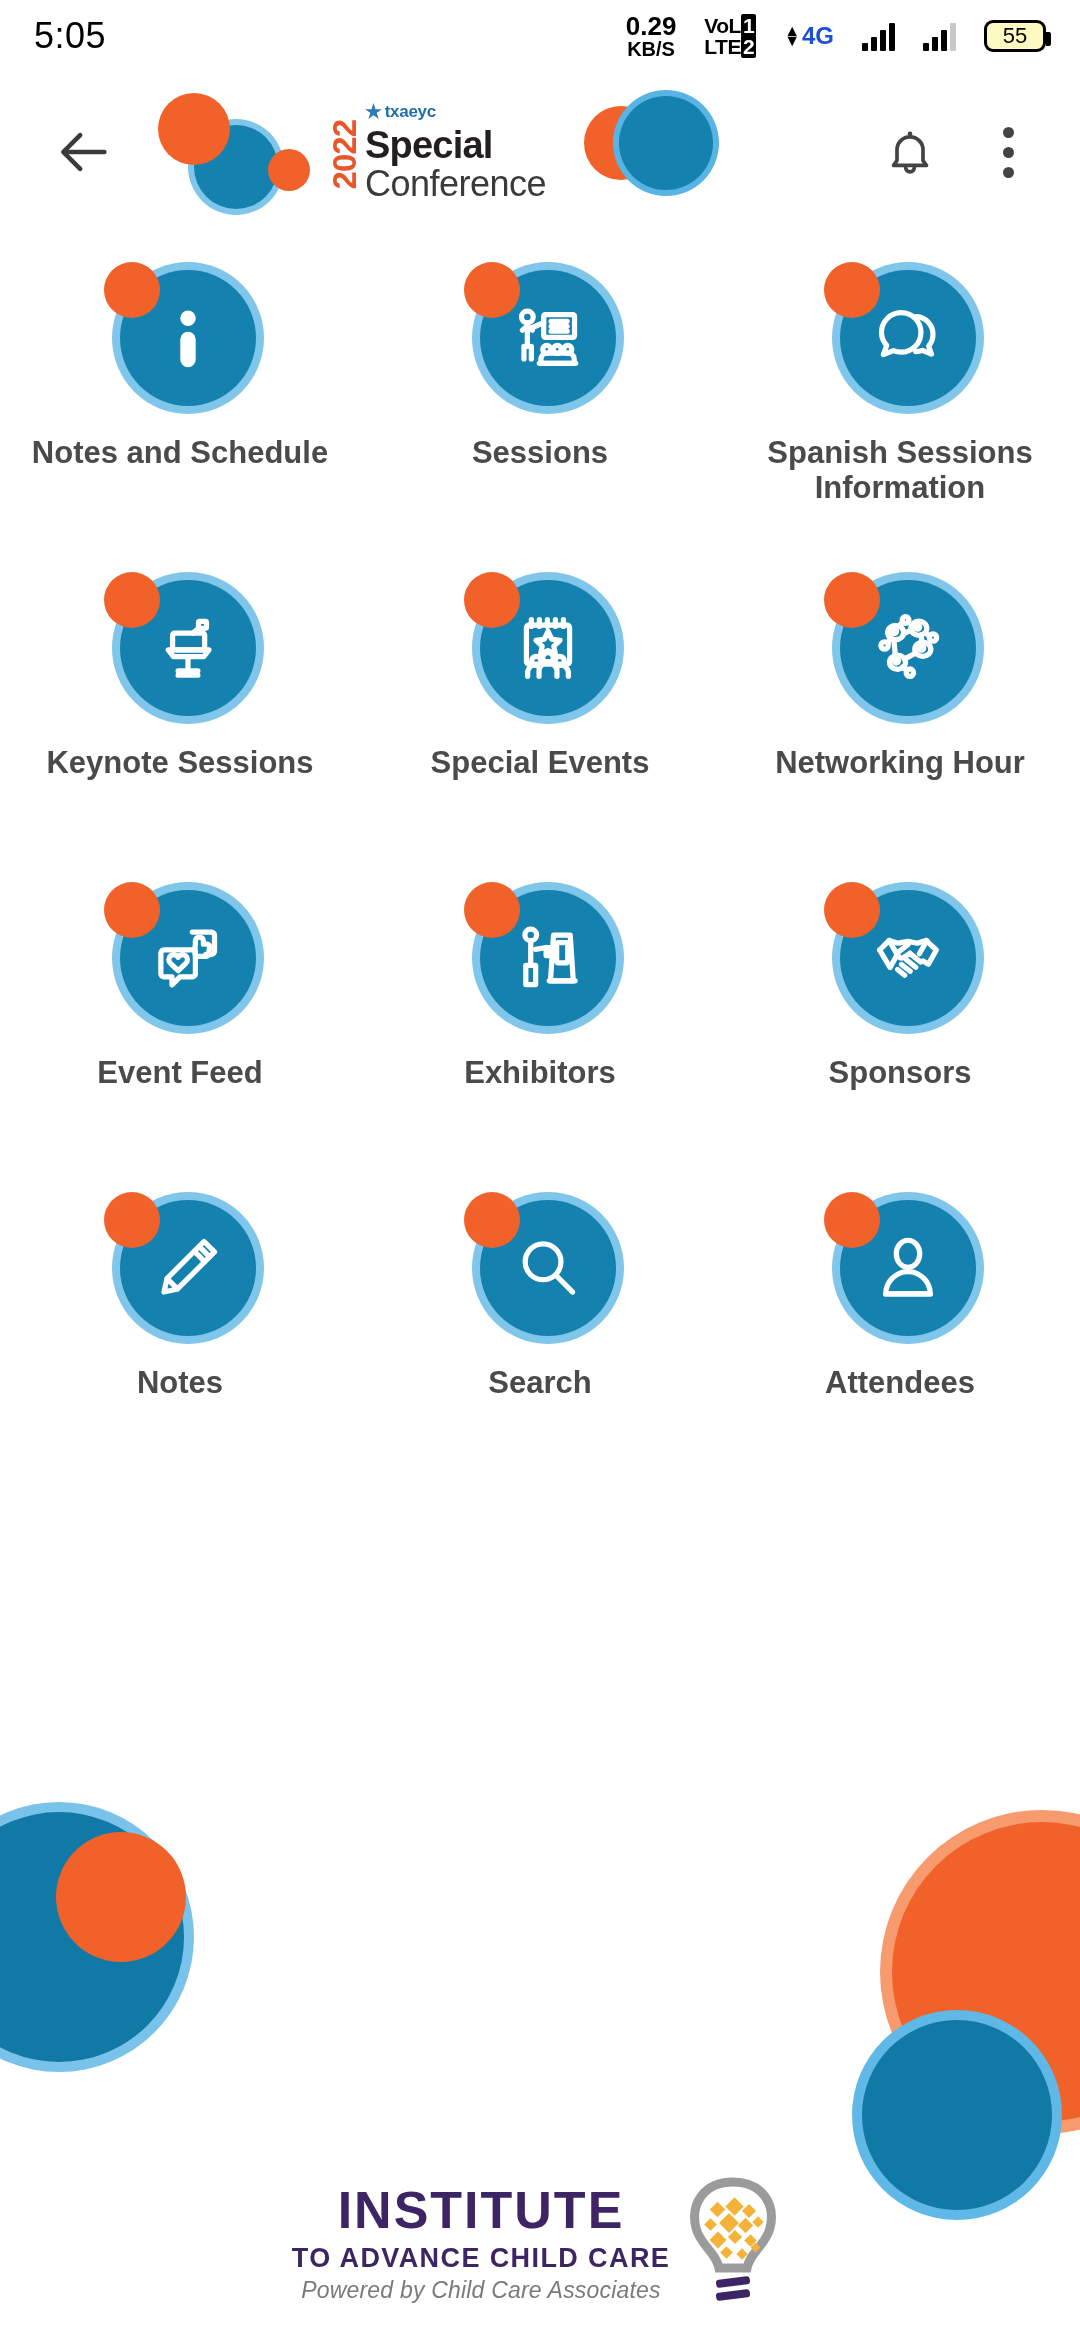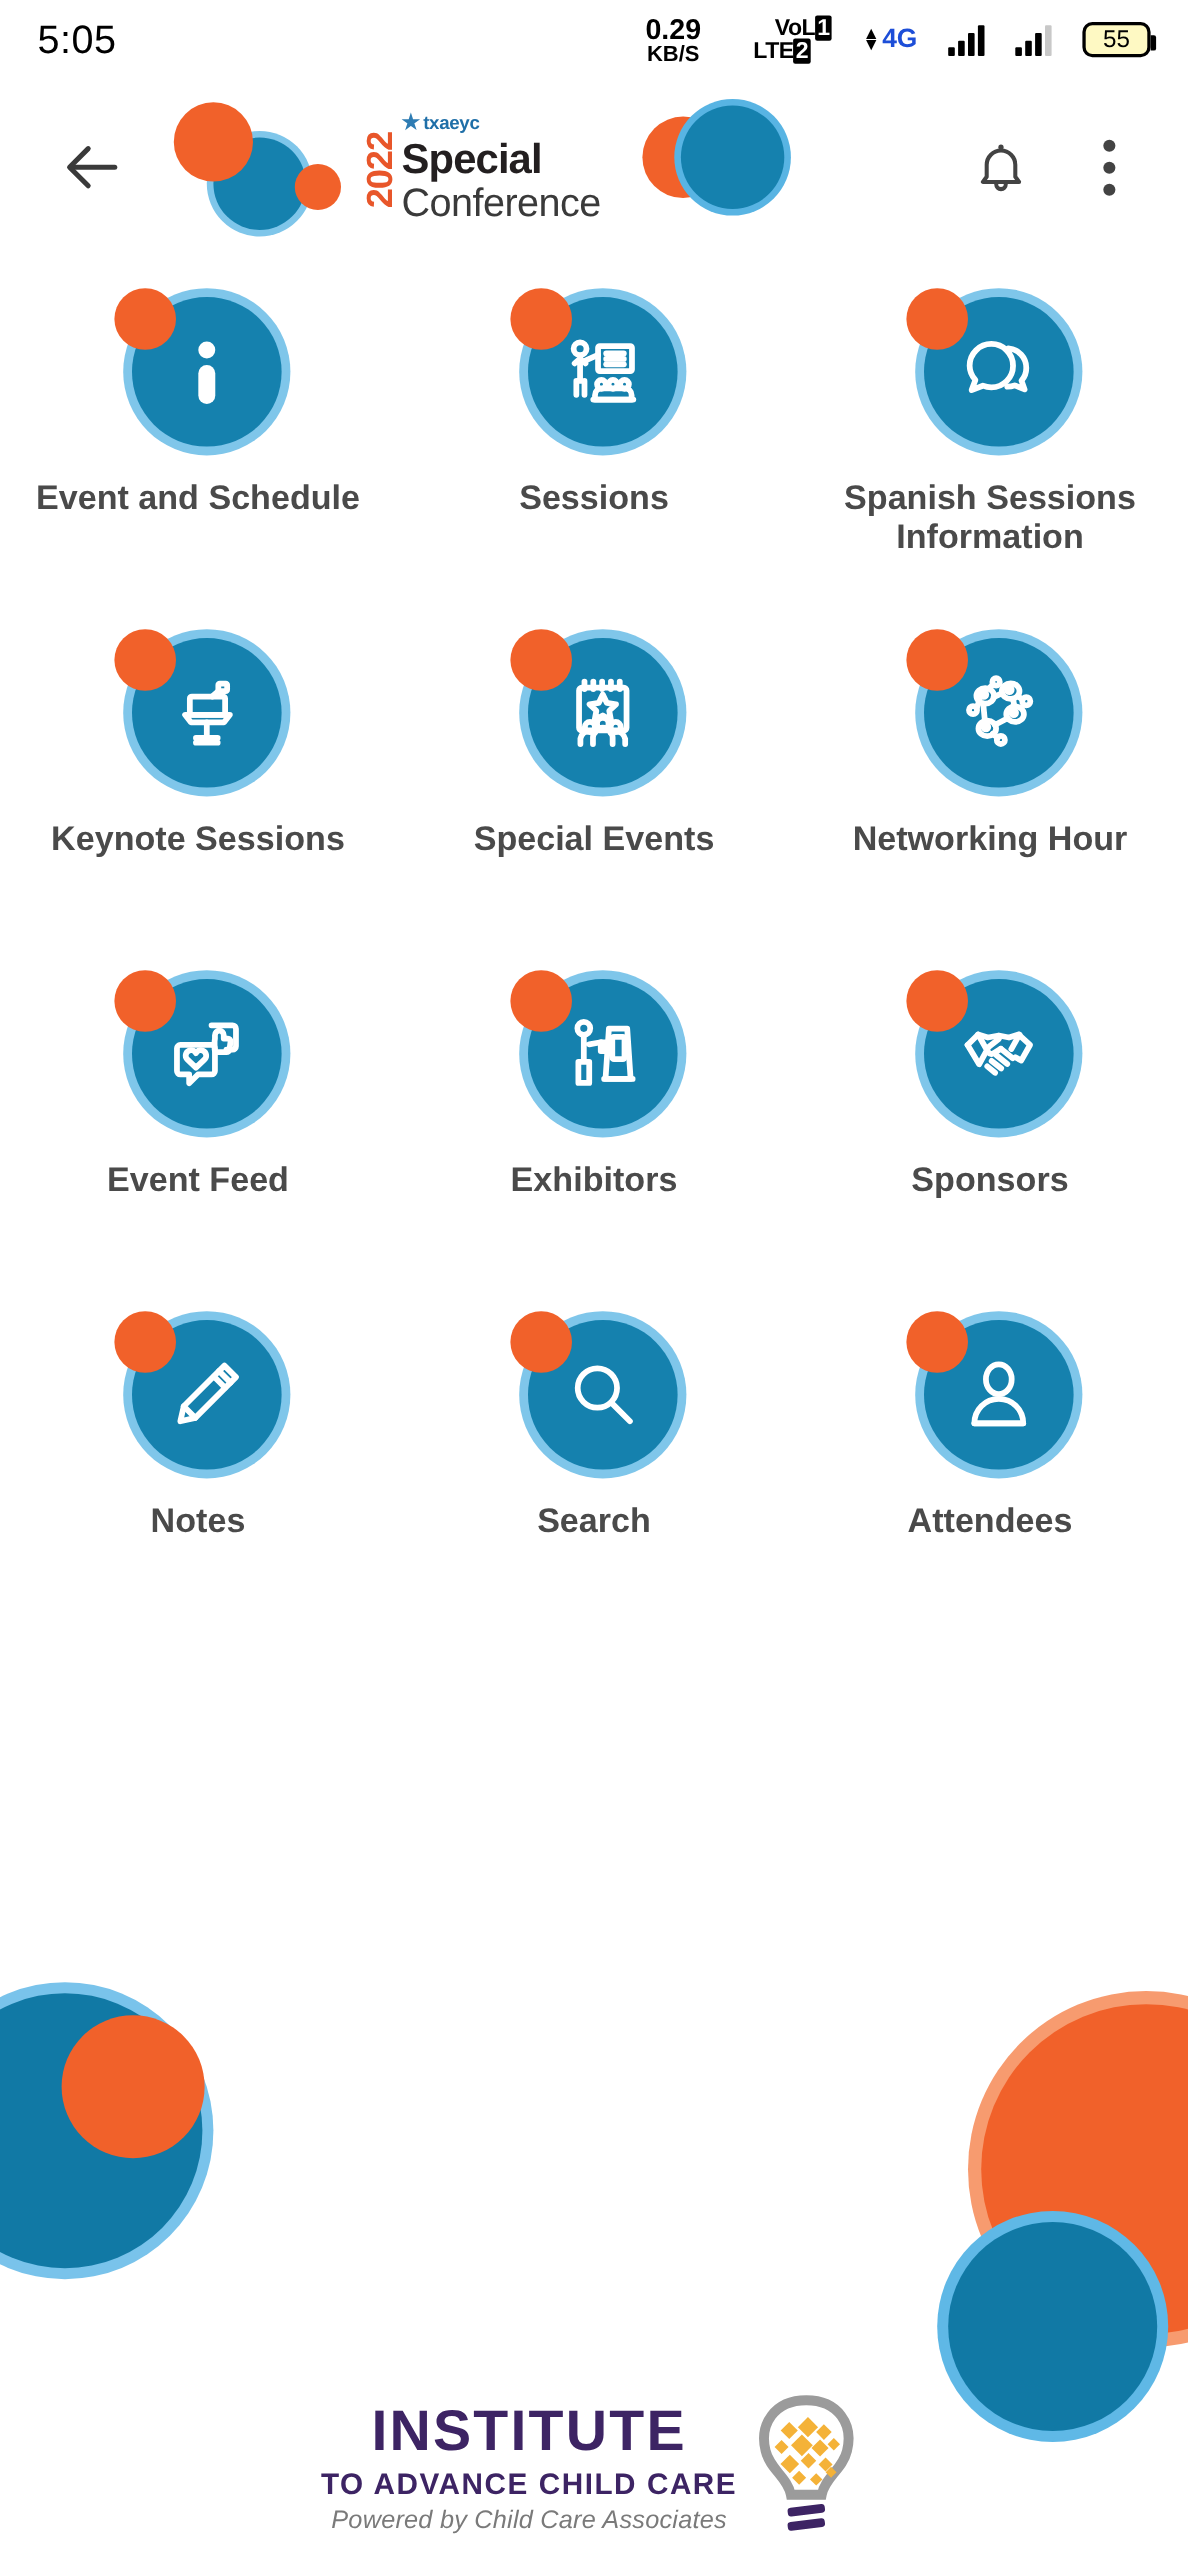--- a/index.html
+++ b/index.html
@@ -16,21 +16,21 @@
     position:absolute; top:0; left:0; width:1080px; height:72px;
     display:flex; align-items:center; justify-content:space-between;
     padding:0 34px;
   }
   .sb-clock{ font-size:36px; color:#000; letter-spacing:.5px; }
   .sb-right{ display:flex; align-items:center; gap:28px; }
   .sb-net{ display:flex; flex-direction:column; align-items:center; line-height:1.0; }
   .sb-net .n1{ font-size:26px; font-weight:bold; color:#000; }
   .sb-net .n2{ font-size:20px; font-weight:bold; color:#000; }
   .sb-volte{ display:flex; flex-direction:column; align-items:center; line-height:1.0; }
-  .sb-volte .v1{ font-size:21px; font-weight:bold; color:#000; letter-spacing:-.5px;margin-left:39px;}
+  .sb-volte .v1{ font-size:21px; font-weight:bold; color:#000; letter-spacing:-.5px;}
   .sb-volte .v2{ font-size:21px; font-weight:bold; color:#000; letter-spacing:-.5px;}
   .sb-volte .boxed{ background:#000; color:#fff; padding:0 2px; border-radius:2px; }
   .sb-4g{ display:flex; align-items:center; gap:2px; }
   .sb-4g .arrows{ font-size:16px; color:#000; line-height:.8; display:flex; flex-direction:column;}
   .sb-4g .lbl{ font-size:24px; font-weight:bold; color:#1d4ed8; }
   .bars{ display:flex; align-items:flex-end; gap:3px; height:30px; }
   .bars i{ display:block; width:6px; background:#000; border-radius:1px; }
   .bars i:nth-child(1){ height:8px; }
   .bars i:nth-child(2){ height:14px; }
   .bars i:nth-child(3){ height:21px; }
@@ -258,21 +258,21 @@
     <div class="tile h-norm">
       <div class="badge-wrap">
         <div class="disc">
           <svg viewBox="0 0 24 24">
             <circle cx="12" cy="5.6" r="2.5" fill="#fff"></circle>
             <rect x="9.5" y="10" width="5" height="11.5" rx="2.5" fill="#fff"></rect>
           </svg>
         </div>
         <div class="dot-orange"></div>
       </div>
-      <div class="tile-label">Event and Schedule</div>
+      <div class="tile-label">Notes and Schedule</div>
     </div>
     <div class="tile h-norm">
       <div class="badge-wrap">
         <div class="disc">
           <svg viewBox="0 0 24 24" stroke="#ffffff" fill="none" stroke-width="1.7" stroke-linecap="round" stroke-linejoin="round">
             <circle cx="5.3" cy="5.2" r="1.9"></circle>
             <path d="M5.3 7.2v7.5M3.7 9.5l1.6-1.4 1.6 1.4M4.2 14.7v4.1M6.6 14.7v4.1M7 8.6l3.6-1.6"></path>
             <rect x="10.6" y="4.4" width="10" height="7.4" rx="0.5"></rect>
             <line x1="13" y1="6.6" x2="18.2" y2="6.6"></line>
             <line x1="13" y1="8.2" x2="18.2" y2="8.2"></line>

